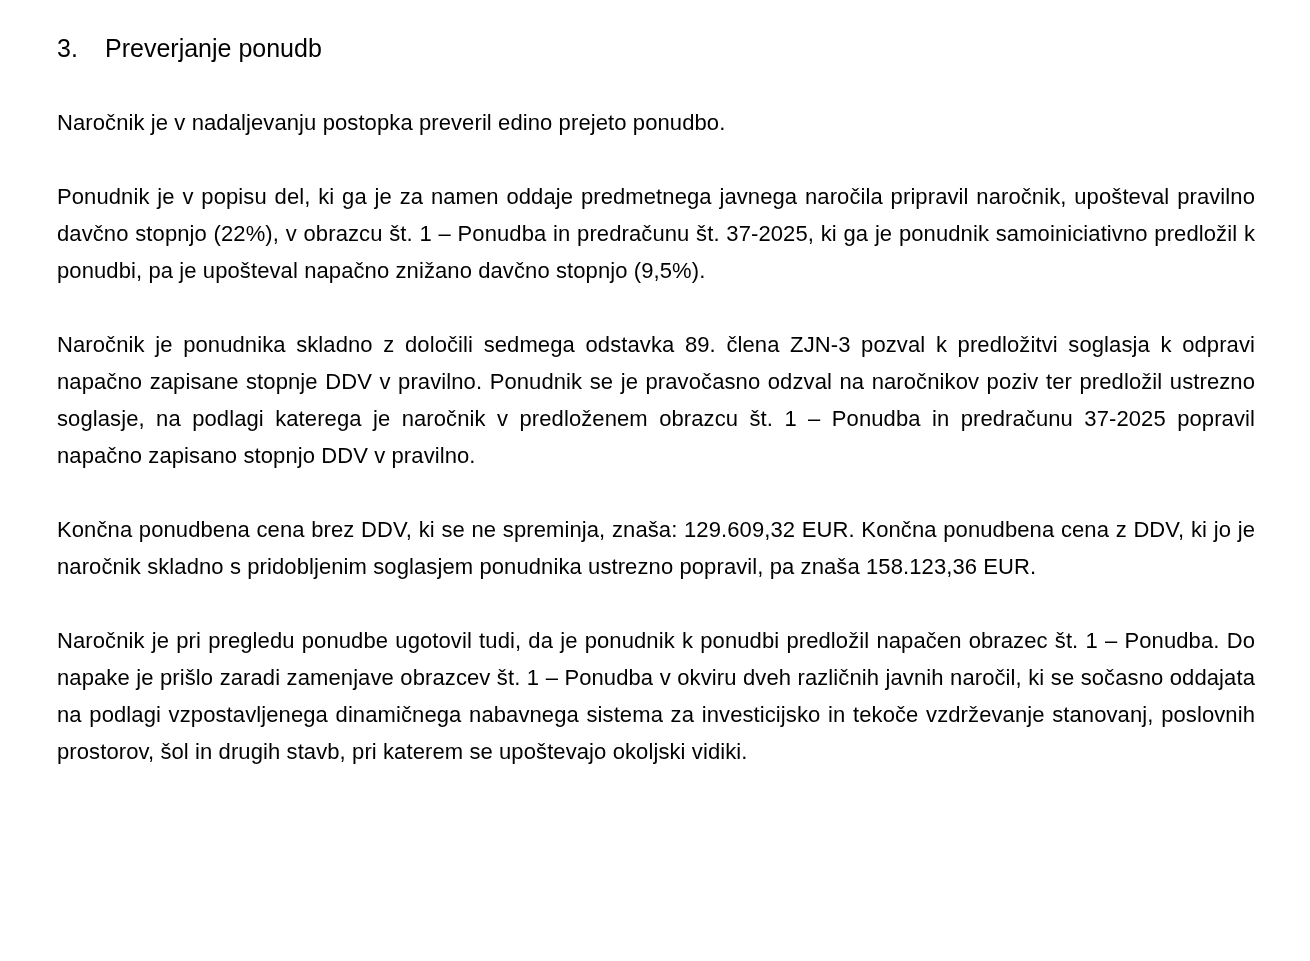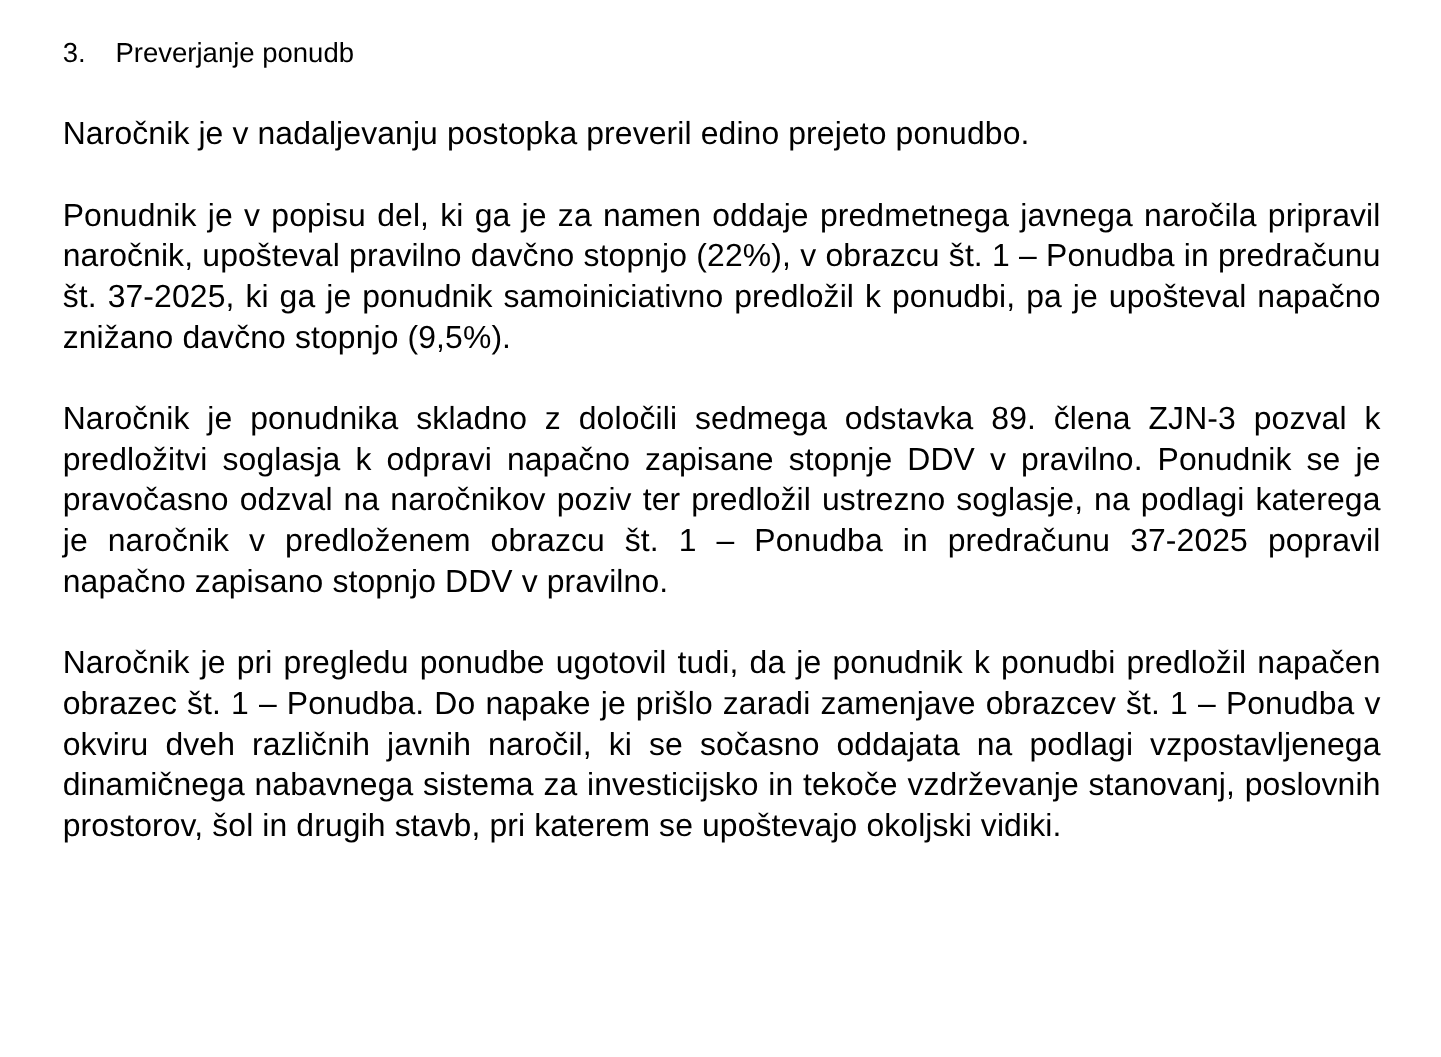--- a/index.html
+++ b/index.html
@@ -25,21 +25,21 @@
     font-size: 25px;
     line-height: 37px;
     margin: 0 0 37px 0;
     white-space: nowrap;
   }
   .heading .num {
     display: inline-block;
     width: 48px;
   }
   p.para {
-    font-size: 29px;
+    font-size: 22px;
     line-height: 37px;
     margin: 0 0 37px 0;
     text-align: justify;
     letter-spacing: 0.1px;
   }
   p.para:last-child {
     margin-bottom: 0;
   }
 </style>
 </head>
@@ -51,16 +51,17 @@
     <span class="num">3.</span><span>Preverjanje ponudb</span>
   </div>
 
   <p class="para">Naročnik je v nadaljevanju postopka preveril edino prejeto ponudbo.</p>
 
 
   <p class="para">Ponudnik je v popisu del, ki ga je za namen oddaje predmetnega javnega naročila pripravil naročnik, upošteval pravilno davčno stopnjo (22%), v obrazcu št. 1 – Ponudba in predračunu št. 37-2025, ki ga je ponudnik samoiniciativno predložil k ponudbi, pa je upošteval napačno znižano davčno stopnjo (9,5%).</p>
 
   <p class="para">Naročnik je ponudnika skladno z določili sedmega odstavka 89. člena ZJN-3 pozval k predložitvi soglasja k odpravi napačno zapisane stopnje DDV v pravilno. Ponudnik se je pravočasno odzval na naročnikov poziv ter predložil ustrezno soglasje, na podlagi katerega je naročnik v predloženem obrazcu št. 1 – Ponudba in predračunu 37-2025 popravil napačno zapisano stopnjo DDV v pravilno.</p>
 
+  <p class="para">Končna ponudbena cena brez DDV, ki se ne spreminja, znaša: 129.609,32 EUR. Končna ponudbena cena z DDV, ki jo je naročnik skladno s pridobljenim soglasjem ponudnika ustrezno popravil, pa znaša 158.123,36 EUR.</p>
 
   <p class="para">Naročnik je pri pregledu ponudbe ugotovil tudi, da je ponudnik k ponudbi predložil napačen obrazec št. 1 – Ponudba. Do napake je prišlo zaradi zamenjave obrazcev št. 1 – Ponudba v okviru dveh različnih javnih naročil, ki se sočasno oddajata na podlagi vzpostavljenega dinamičnega nabavnega sistema za investicijsko in tekoče vzdrževanje stanovanj, poslovnih prostorov, šol in drugih stavb, pri katerem se upoštevajo okoljski vidiki.</p>
 
 </div>
 
 </body></html>

